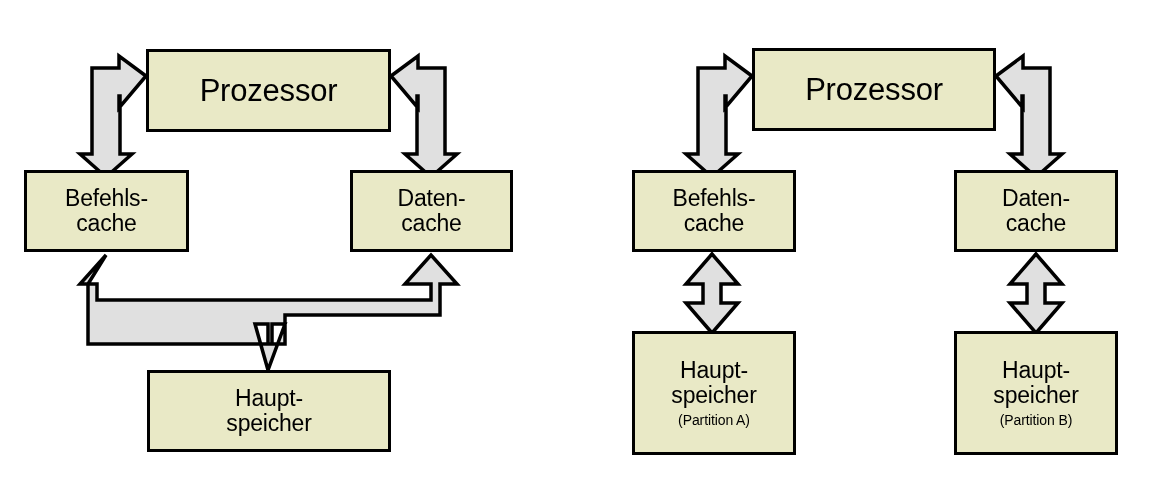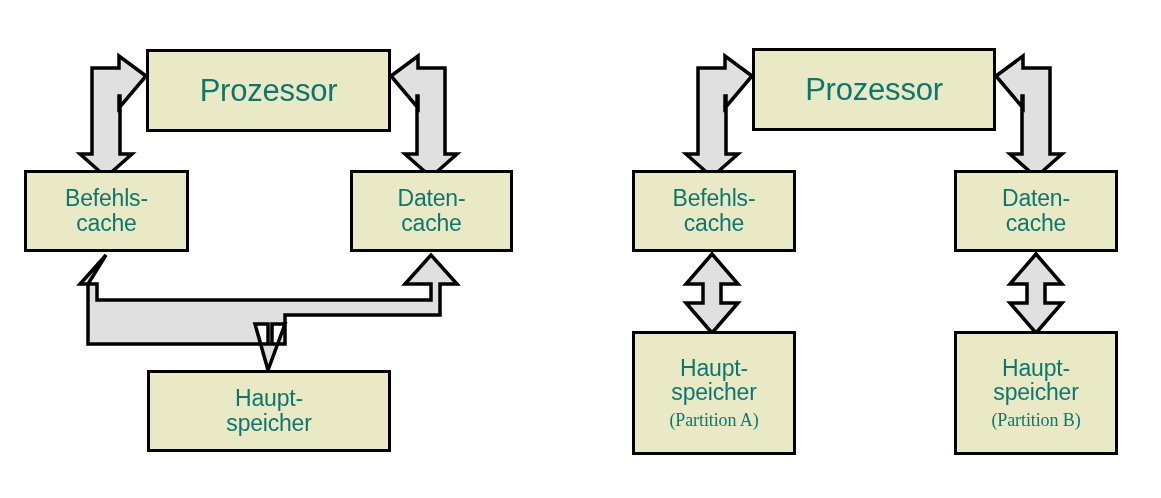--- a/index.html
+++ b/index.html
@@ -29,34 +29,33 @@
   .node-box {
     position: absolute;
     box-sizing: border-box;
     background: #e9e9c6;
     border: 3px solid #000000;
     display: flex;
     flex-direction: column;
     align-items: center;
     justify-content: center;
     text-align: center;
-    color: #0f766e;
+    color: #000000;
     line-height: 1.07;
     z-index: 3;
   }
   .node-label {
     font-size: 23px;
     letter-spacing: -0.2px;
     white-space: pre-line;
   }
   .node-sub {
-    font-size: 18px;
+    font-size: 14px;
     margin-top: 6px;
     letter-spacing: -0.1px;
-    font-family: Liberation Serif, serif;
   }
   .lbl-1line { font-size: 31px; }
 </style>
 </head>
 <body>
 
 <div id="stage">
 
   <svg class="diagram-svg" viewBox="0 0 1161 498">
     <g fill="#e0e0e0" stroke="#000000" stroke-width="3.5" stroke-linejoin="miter">

